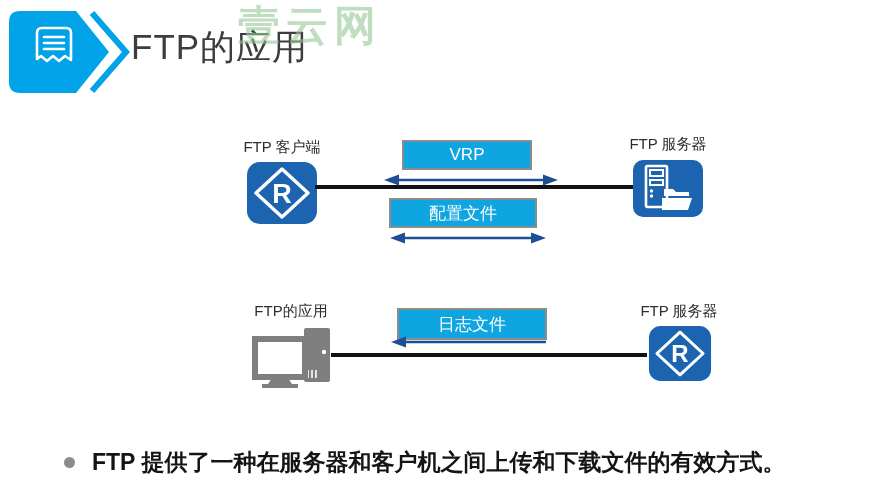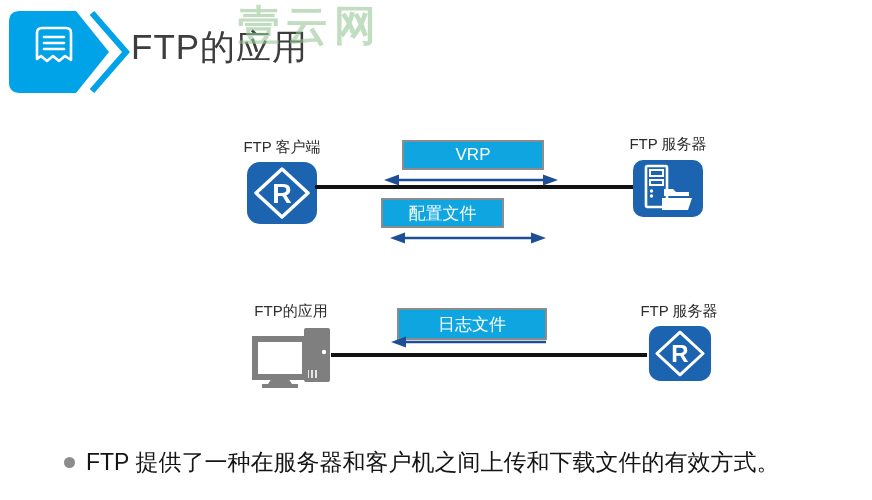--- a/index.html
+++ b/index.html
@@ -28,21 +28,21 @@
   }
   .flow-box{
     background:#0fa5e0;border:2px solid #8c8c8c;box-sizing:border-box;
     color:#ffffff;font-size:17px;display:flex;align-items:center;justify-content:center;
     white-space:nowrap;
   }
   .link-line{background:#111111;height:4px;}
 
   
   .bullet-row{
-    left:64px;top:448px;width:790px;display:flex;align-items:flex-start;gap:11px;
+    left:64px;top:448px;width:790px;display:flex;align-items:flex-start;gap:17px;font-weight:bold;
   }
   .bullet-dot{
     width:11px;height:11px;border-radius:50%;background:#8c8c8c;flex:0 0 auto;margin-top:9px;
   }
   .bullet-text{
     font-size:23px;color:#141414;line-height:1.3;white-space:nowrap;
   }
 </style>
 </head>
 <body>
@@ -64,28 +64,28 @@
 <div class="abs dev-label" style="left:227px;top:138px;width:110px;">FTP 客户端</div>
 
 <svg class="abs" style="left:247px;top:162px;" width="70" height="62" viewBox="0 0 70 62">
   <rect x="0" y="0" width="70" height="62" rx="13" fill="#1d64b0"></rect>
   <polygon points="35,7 61,31 35,55 9,31" fill="none" stroke="#ffffff" stroke-width="3.4" stroke-linejoin="round"></polygon>
   <text x="35" y="41" text-anchor="middle" font-size="27" font-weight="bold" fill="#ffffff" font-family="Liberation Sans, sans-serif">R</text>
 </svg>
 
 <div class="abs link-line" style="left:315px;top:185px;width:320px;"></div>
 
-<div class="abs flow-box" style="left:402px;top:140px;width:142px;height:30px;">VRP</div>
+<div class="abs flow-box" style="left:402px;top:140px;width:130px;height:30px;">VRP</div>
 <svg class="abs" style="left:383px;top:173px;" width="176" height="14" viewBox="0 0 176 14">
   <line x1="14" y1="7" x2="162" y2="7" stroke="#1e4f96" stroke-width="2.6"></line>
   <polygon points="1,7 16,1.5 16,12.5" fill="#1e4f96"></polygon>
   <polygon points="175,7 160,1.5 160,12.5" fill="#1e4f96"></polygon>
 </svg>
 
-<div class="abs flow-box" style="left:381px;top:198px;width:123px;height:30px;">配置文件</div>
+<div class="abs flow-box" style="left:389px;top:198px;width:148px;height:30px;">配置文件</div>
 <svg class="abs" style="left:389px;top:231px;" width="158" height="14" viewBox="0 0 158 14">
   <line x1="14" y1="7" x2="144" y2="7" stroke="#1e4f96" stroke-width="2.6"></line>
   <polygon points="1,7 16,1.5 16,12.5" fill="#1e4f96"></polygon>
   <polygon points="157,7 142,1.5 142,12.5" fill="#1e4f96"></polygon>
 </svg>
 
 <div class="abs dev-label" style="left:613px;top:135px;width:110px;">FTP 服务器</div>
 
 <svg class="abs" style="left:633px;top:160px;" width="70" height="57" viewBox="0 0 70 57">
   <rect x="0" y="0" width="70" height="57" rx="10" fill="#1d64b0"></rect>

